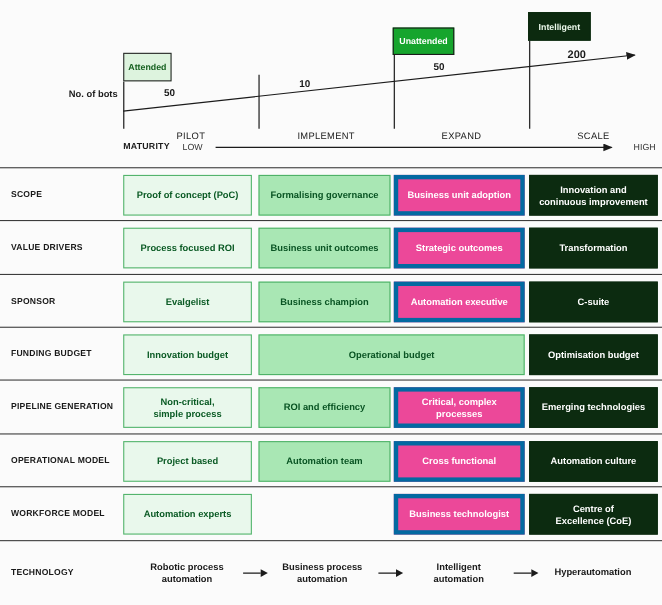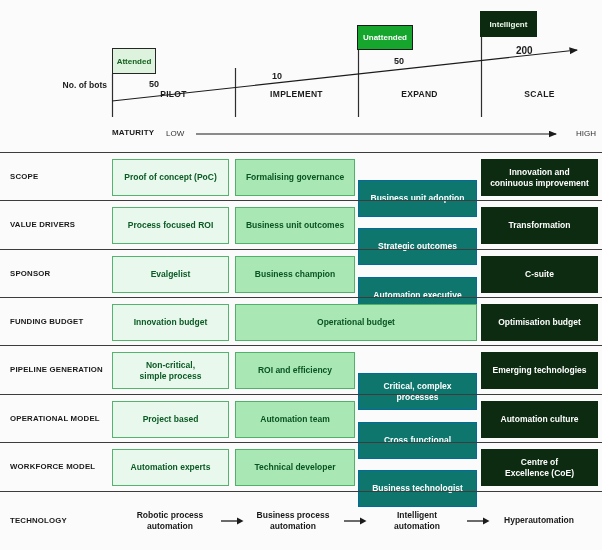--- a/index.html
+++ b/index.html
@@ -17,21 +17,21 @@
   .bots.b-expand{left:362px;top:56px;}
   .bots.b-scale{left:484px;top:45px;font-size:10px;}
   .tag{position:absolute;display:flex;align-items:center;justify-content:center;
        font-weight:700;font-size:8px;white-space:nowrap;}
   .tag-attended{left:112px;top:48px;width:44px;height:26px;background:#ddf3de;
                 border:1px solid #262626;color:#15601f;}
   .tag-unattended{left:357px;top:25px;width:56px;height:25px;background:#16a52d;
                   border:1px solid #1b1b1b;color:#ffffff;}
   .tag-intelligent{left:480px;top:11px;width:57px;height:26px;background:#0c2a0f;
                    border:1px solid #0c2a0f;color:#ecf9ec;}
-  .stage-name{position:absolute;top:89px;font-weight:700;font-size:8.5px;
+  .stage-name{position:absolute;top:118px;font-weight:400;font-size:8.5px;
               text-align:center;letter-spacing:.3px;}
   .s-pilot{left:112px;width:123px;}
   .s-implement{left:235px;width:123px;}
   .s-expand{left:358px;width:123px;}
   .s-scale{left:481px;width:117px;}
   .maturity-label{position:absolute;left:112px;top:128px;font-weight:700;font-size:8px;letter-spacing:.2px;}
   .maturity-low{position:absolute;left:166px;top:128.5px;font-size:8px;color:#333;}
   .maturity-high{position:absolute;left:576px;top:128.5px;font-size:8px;color:#333;}
 
   
@@ -41,21 +41,21 @@
   .cell{position:absolute;top:6px;height:37px;display:flex;align-items:center;justify-content:center;
         text-align:center;font-size:8.5px;font-weight:600;line-height:1.25;padding:0 5px;
         white-space:pre-line;}
   .c1{left:112px;width:117px;}
   .c2{left:235px;width:120px;}
   .c3{left:358px;width:119px;}
   .c4{left:481px;width:117px;}
   .c23{left:235px;width:242px;}
   .lv1{background:#e9f8ec;border:1px solid #54b46d;color:#0a5a24;}
   .lv2{background:#a9e7b4;border:1px solid #4fb268;color:#095423;}
-  .lv3{background:#0f766e;border:1px solid #0369a1;color:#ffffff;margin-top:21px;}
+  .lv3{background:#ec4899;border:4px solid #0369a1;color:#ffffff;}
   .lv4{background:#0c2b10;border:1px solid #0c2b10;color:#ffffff;}
 
   
   .tech-item{position:absolute;top:0;height:100%;width:100px;display:flex;align-items:center;
              justify-content:center;text-align:center;font-size:8.5px;font-weight:600;
              line-height:1.3;color:#191919;white-space:pre-line;}
   .t1{left:120px;} .t2{left:243px;} .t3{left:367px;} .t4{left:489px;}
   .tech-arrow{position:absolute;top:24px;width:24px;height:10px;}
   .ta1{left:220px;} .ta2{left:343px;} .ta3{left:466px;}
 </style>
@@ -144,21 +144,20 @@
     <div class="row-label">OPERATIONAL MODEL</div>
     <div class="cell c1 lv1">Project based</div>
     <div class="cell c2 lv2">Automation team</div>
     <div class="cell c3 lv3">Cross functional</div>
     <div class="cell c4 lv4">Automation culture</div>
   </div>
 
   <div class="row" style="top:442px;height:49px">
     <div class="row-label">WORKFORCE MODEL</div>
     <div class="cell c1 lv1">Automation experts</div>
-    <div class="cell c2 lv2">Technical developer</div>
     <div class="cell c3 lv3">Business technologist</div>
     <div class="cell c4 lv4">Centre of
 Excellence (CoE)</div>
   </div>
 
   <div class="row" style="top:491px;height:59px">
     <div class="row-label">TECHNOLOGY</div>
     <div class="tech-item t1">Robotic process
 automation</div>
     <div class="tech-item t2">Business process

